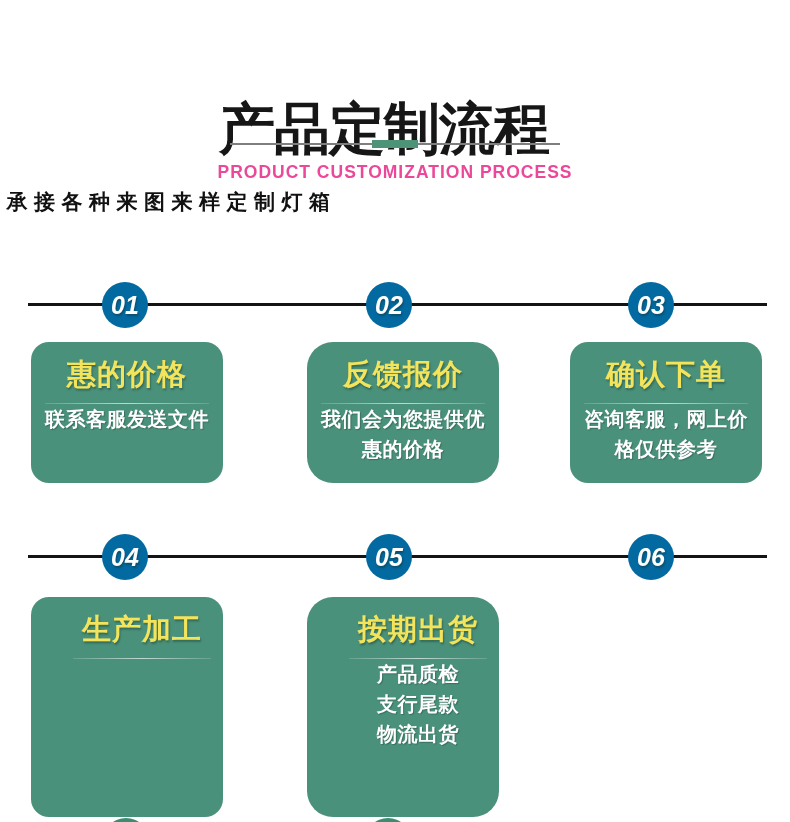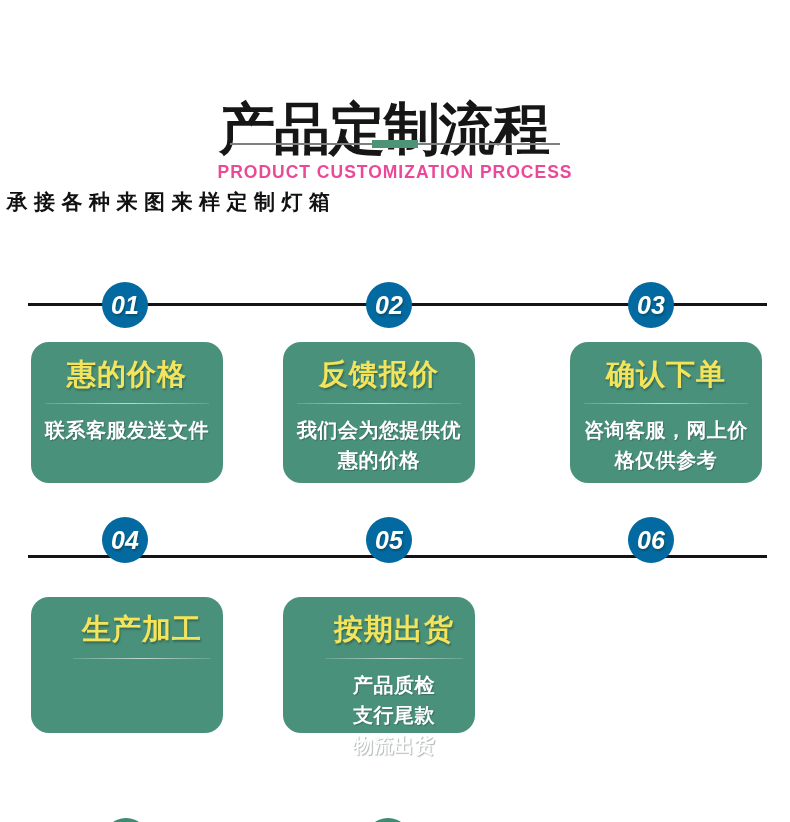--- a/index.html
+++ b/index.html
@@ -46,43 +46,42 @@
   .flow-line.r2{top:555px;}
   
   .step-circle{
     position:absolute;width:46px;height:46px;border-radius:50%;
     background:#0369a1;
     color:#ffffff;font-size:25px;font-weight:bold;font-style:italic;
     line-height:46px;text-align:center;
     text-shadow:1px 2px 2px rgba(20,50,40,0.45);
   }
   .r1.circ{top:282px;}
-  .r2.circ{top:517px;}
+  .r2.circ{top:534px;}
   .c1{left:102px;} .c2{left:366px;} .c3{left:628px;}
   
   .card{
     position:absolute;width:192px;border-radius:18px;
     background:#4a917b;
     box-sizing:border-box;padding-top:15px;
     text-align:center;
   }
   .card.r1{top:342px;height:141px;}
-  .card.r2{top:597px;height:136px;padding-left:30px;}
-  .card.k1{left:31px;} .card.k2{left:283px;} .card.k3{left:570px;}
+  .card.r2{top:597px;height:220px;padding-left:30px;}
+  .card.k1{left:31px;} .card.k2{left:307px;border-radius:26px;} .card.k3{left:570px;}
   .card-title{
     font-size:29px;font-weight:900;letter-spacing:1px;
     color:#f3e45c;line-height:34px;
     text-shadow:1px 2px 2px rgba(25,60,45,0.45);
   }
   .card-divider{
     width:85%;height:1px;margin:12px auto 0 auto;
     background:linear-gradient(to right,rgba(255,255,255,0.15),rgba(255,255,255,0.65),rgba(255,255,255,0.15));
   }
   .card-body{
-    margin-top:11px;
     font-size:20px;font-weight:700;letter-spacing:0.5px;
     color:#ffffff;line-height:30px;
     white-space:pre-line;
     text-shadow:1px 1px 1px rgba(20,50,40,0.35);
   }
   
   .bottom-arc{
     position:absolute;top:818px;width:46px;height:46px;border-radius:50%;
     background:#3c8c72;
   }

